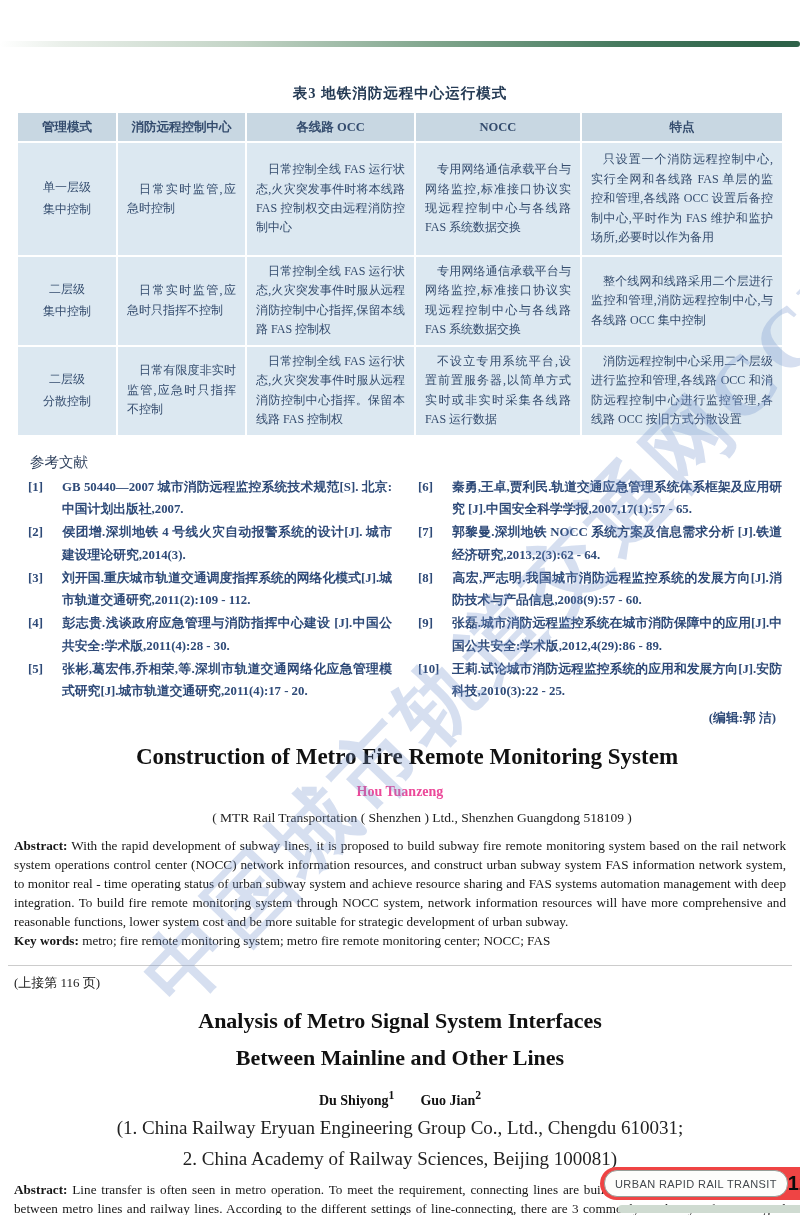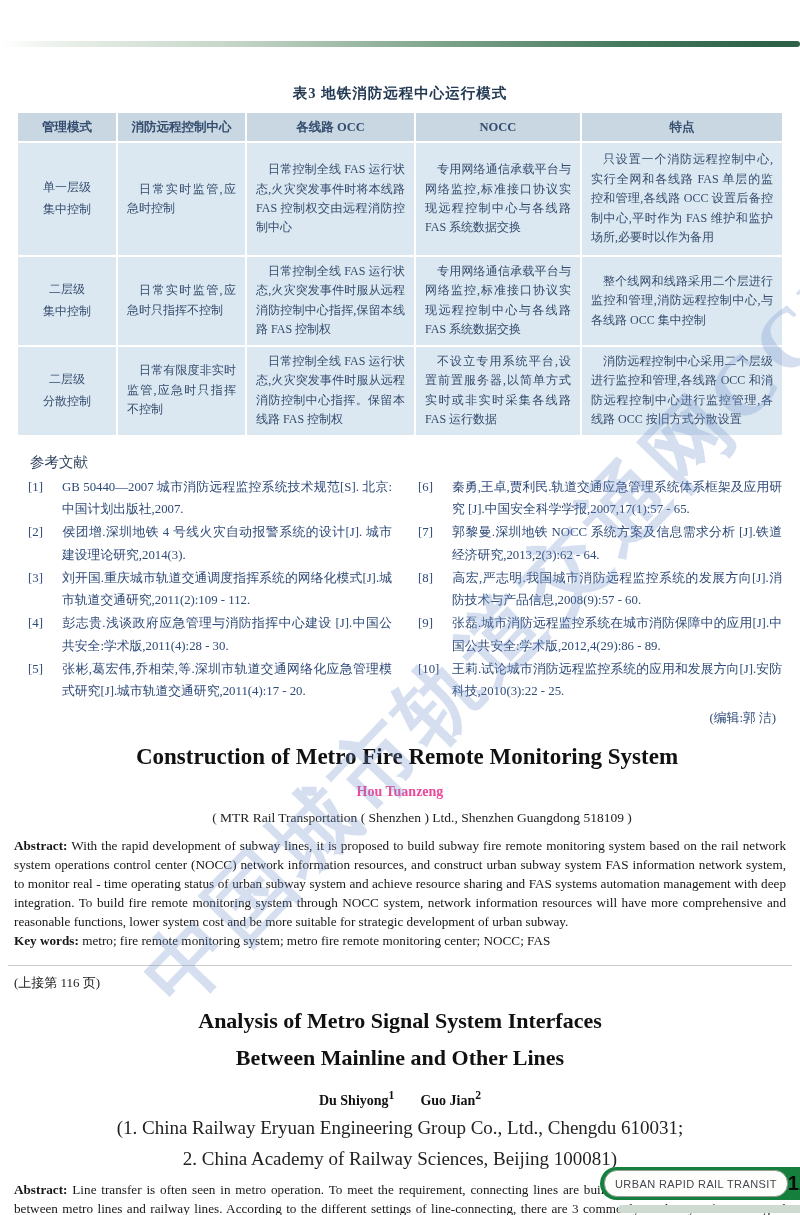--- a/index.html
+++ b/index.html
@@ -40,21 +40,21 @@
     background:#dce8f1;vertical-align:middle;padding:5px 9px;
     line-height:1.62;text-align:justify;text-indent:1em;
   }
   table.ops td.mode{text-align:center;text-indent:0;}
   table.ops td.mode span{display:block;line-height:1.8;}
   
   .refs-head{
     margin:16px 12px 4px 30px;font-weight:normal;font-size:14.5px;color:#31435f;
   }
   .refs-cols{display:flex;justify-content:space-between;padding:0 18px 0 28px;}
-  .refs-col{width:364px;font-size:12.8px;color:#2e4a78;line-height:1.78;}
+  .refs-col{width:364px;font-size:12.8px;color:#2e4a78;line-height:1.78;font-weight:bold;}
   .ref{padding-left:34px;text-align:justify;}
   .ref .no{display:inline-block;width:34px;margin-left:-34px;}
   .editor-note{text-align:right;padding-right:6px;margin-top:4px;font-size:12.8px;color:#2e4a78;}
   
   .a1-title{
     text-align:center;margin:14px 0 0 0;font-weight:bold;font-size:23px;color:#111;padding-left:14px;
   }
   .a1-author{text-align:center;margin:14px 0 0 0;font-weight:bold;font-size:14px;color:#ec4899;}
   .a1-affil{text-align:center;margin:10px 0 0 0;font-size:13.5px;color:#222;padding-left:44px;}
   .abs{
@@ -67,21 +67,21 @@
   .divider{margin:14px 8px 0 8px;border:none;border-top:1px solid #cccccc;height:0;}
   .cont-note{margin:8px 0 0 14px;font-size:13px;color:#222;}
   
   .a2-title{text-align:center;font-weight:bold;font-size:22px;color:#111;margin:10px 0 0 0;line-height:1.7;}
   .a2-authors{text-align:center;margin:12px 0 0 0;font-weight:bold;font-size:14px;color:#111;}
   .a2-authors .gap{display:inline-block;width:26px;}
   .a2-affil{text-align:center;margin:9px 0 0 0;font-size:19px;color:#222;}
   
   .footer-pill{
     position:absolute;right:0;top:1167px;width:200px;height:33px;z-index:3;
-    background:#15803d;border-radius:17px 0 0 17px;
+    background:#ef4444;border-radius:17px 0 0 17px;
     display:flex;align-items:center;
   }
   .footer-journal{
     margin-left:4px;height:25px;background:#fdfdfb;border:1px solid #979e98;
     border-radius:13px;display:flex;align-items:center;padding:0 10px;
     font-family:"Liberation Sans","DejaVu Sans",sans-serif;
     font-size:11px;color:#43484d;letter-spacing:0.4px;white-space:nowrap;
   }
   .footer-page{
     flex:1;text-align:center;font-family:"Liberation Sans","DejaVu Sans",sans-serif;

